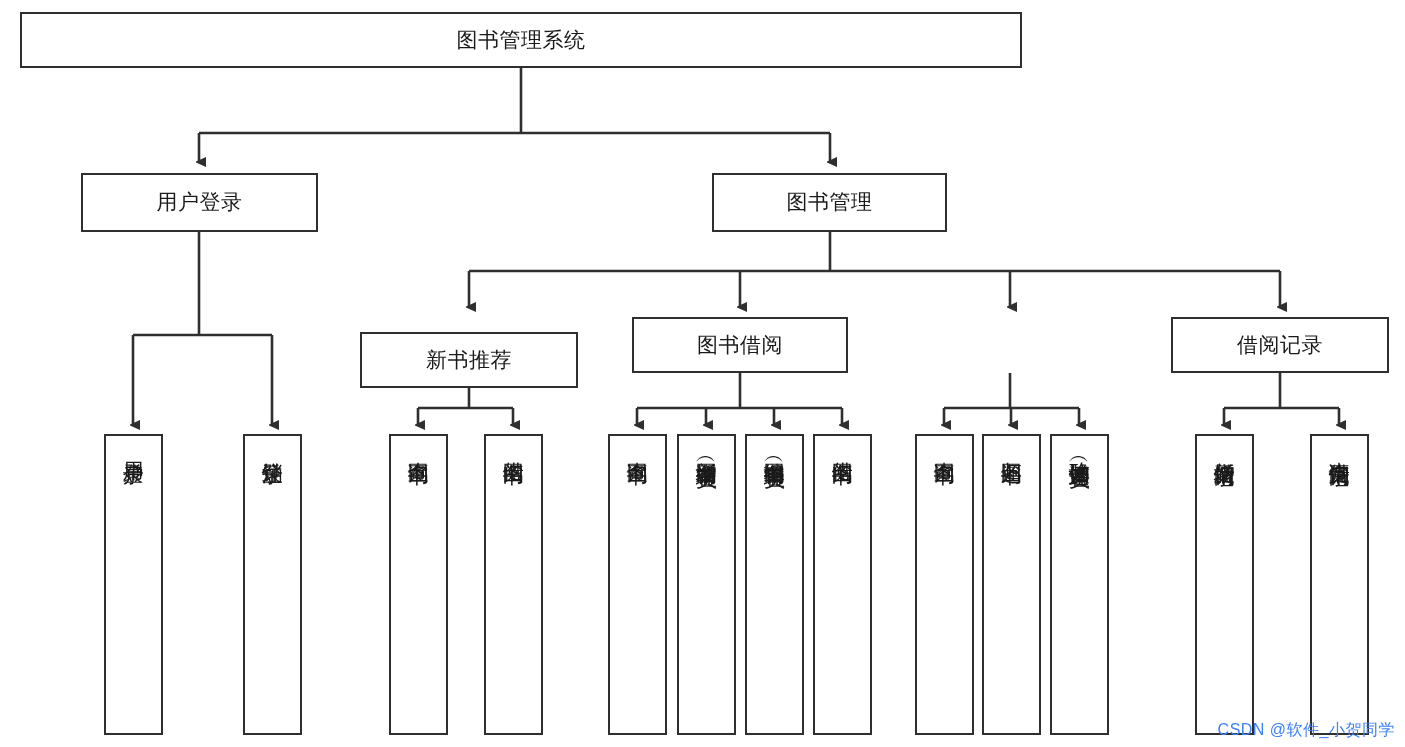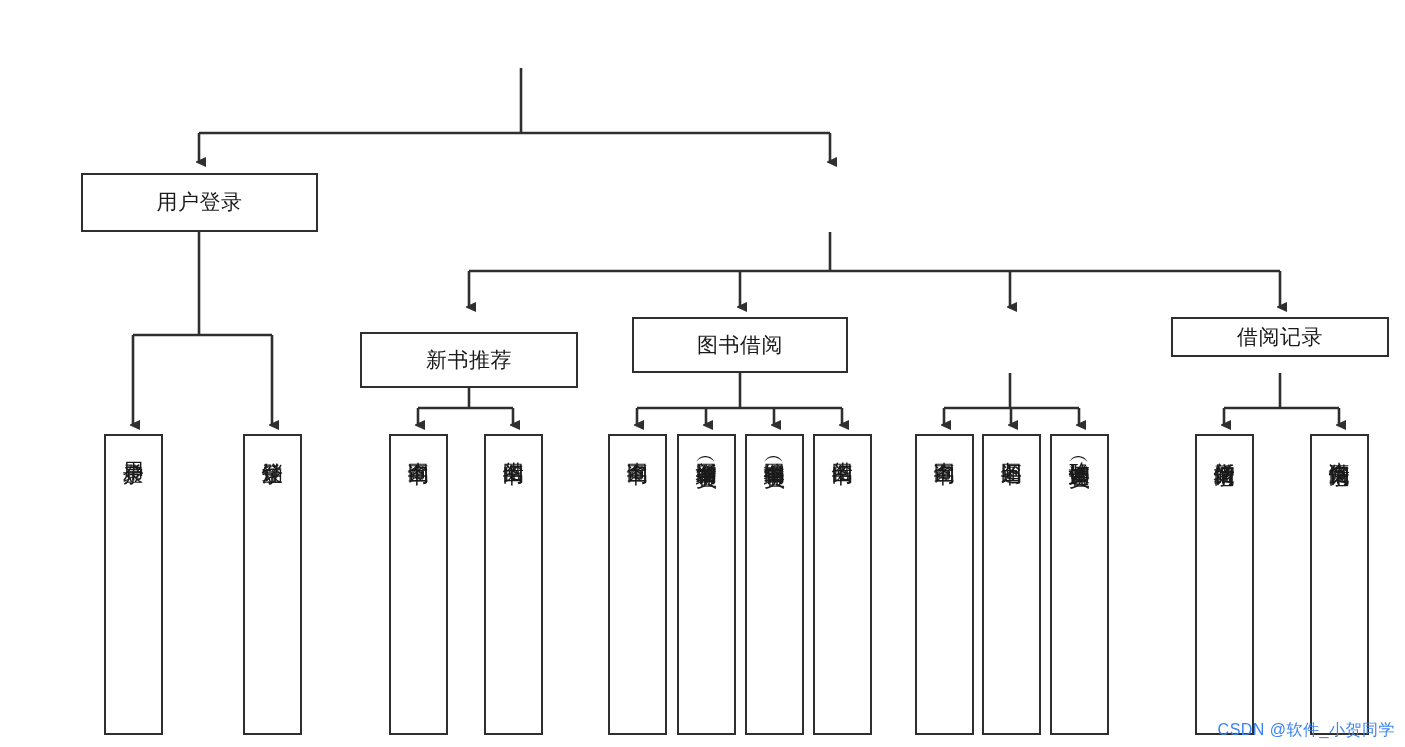--- a/index.html
+++ b/index.html
@@ -120,32 +120,38 @@
       <path d="M 1011 408 L 1011 425" marker-end="url(#arrow)"></path>
       <path d="M 1079 408 L 1079 425" marker-end="url(#arrow)"></path>
 
       <path d="M 1280 373 L 1280 408"></path>
       <path d="M 1224 408 L 1339 408"></path>
       <path d="M 1224 408 L 1224 425" marker-end="url(#arrow)"></path>
       <path d="M 1339 408 L 1339 425" marker-end="url(#arrow)"></path>
     </g>
   </svg>
 
+  <div class="node root h-node" style="left:20px; top:12px; width:1002px; height:56px;">
+    <span class="node-label">图书管理系统</span>
+  </div>
 
   <div class="node h-node" style="left:81px; top:173px; width:237px; height:59px;">
     <span class="node-label">用户登录</span>
+  </div>
+  <div class="node h-node" style="left:712px; top:173px; width:235px; height:59px;">
+    <span class="node-label">图书管理</span>
   </div>
 
   <div class="node h-node" style="left:360px; top:317px; width:218px; height:56px;margin-top:15px;">
     <span class="node-label">新书推荐</span>
   </div>
   <div class="node h-node" style="left:632px; top:317px; width:216px; height:56px;">
     <span class="node-label">图书借阅</span>
   </div>
-  <div class="node h-node" style="left:1171px; top:317px; width:218px; height:40px;">
+  <div class="node h-node" style="left:1171px; top:317px; width:218px; height:56px;">
     <span class="node-label">借阅记录</span>
   </div>
 
   <div class="node v-node" style="left:104px; top:434px; width:59px; height:301px;">
     <span class="node-label">用户登录</span>
   </div>
   <div class="node v-node" style="left:243px; top:434px; width:59px; height:301px;">
     <span class="node-label">注销登录</span>
   </div>
 

